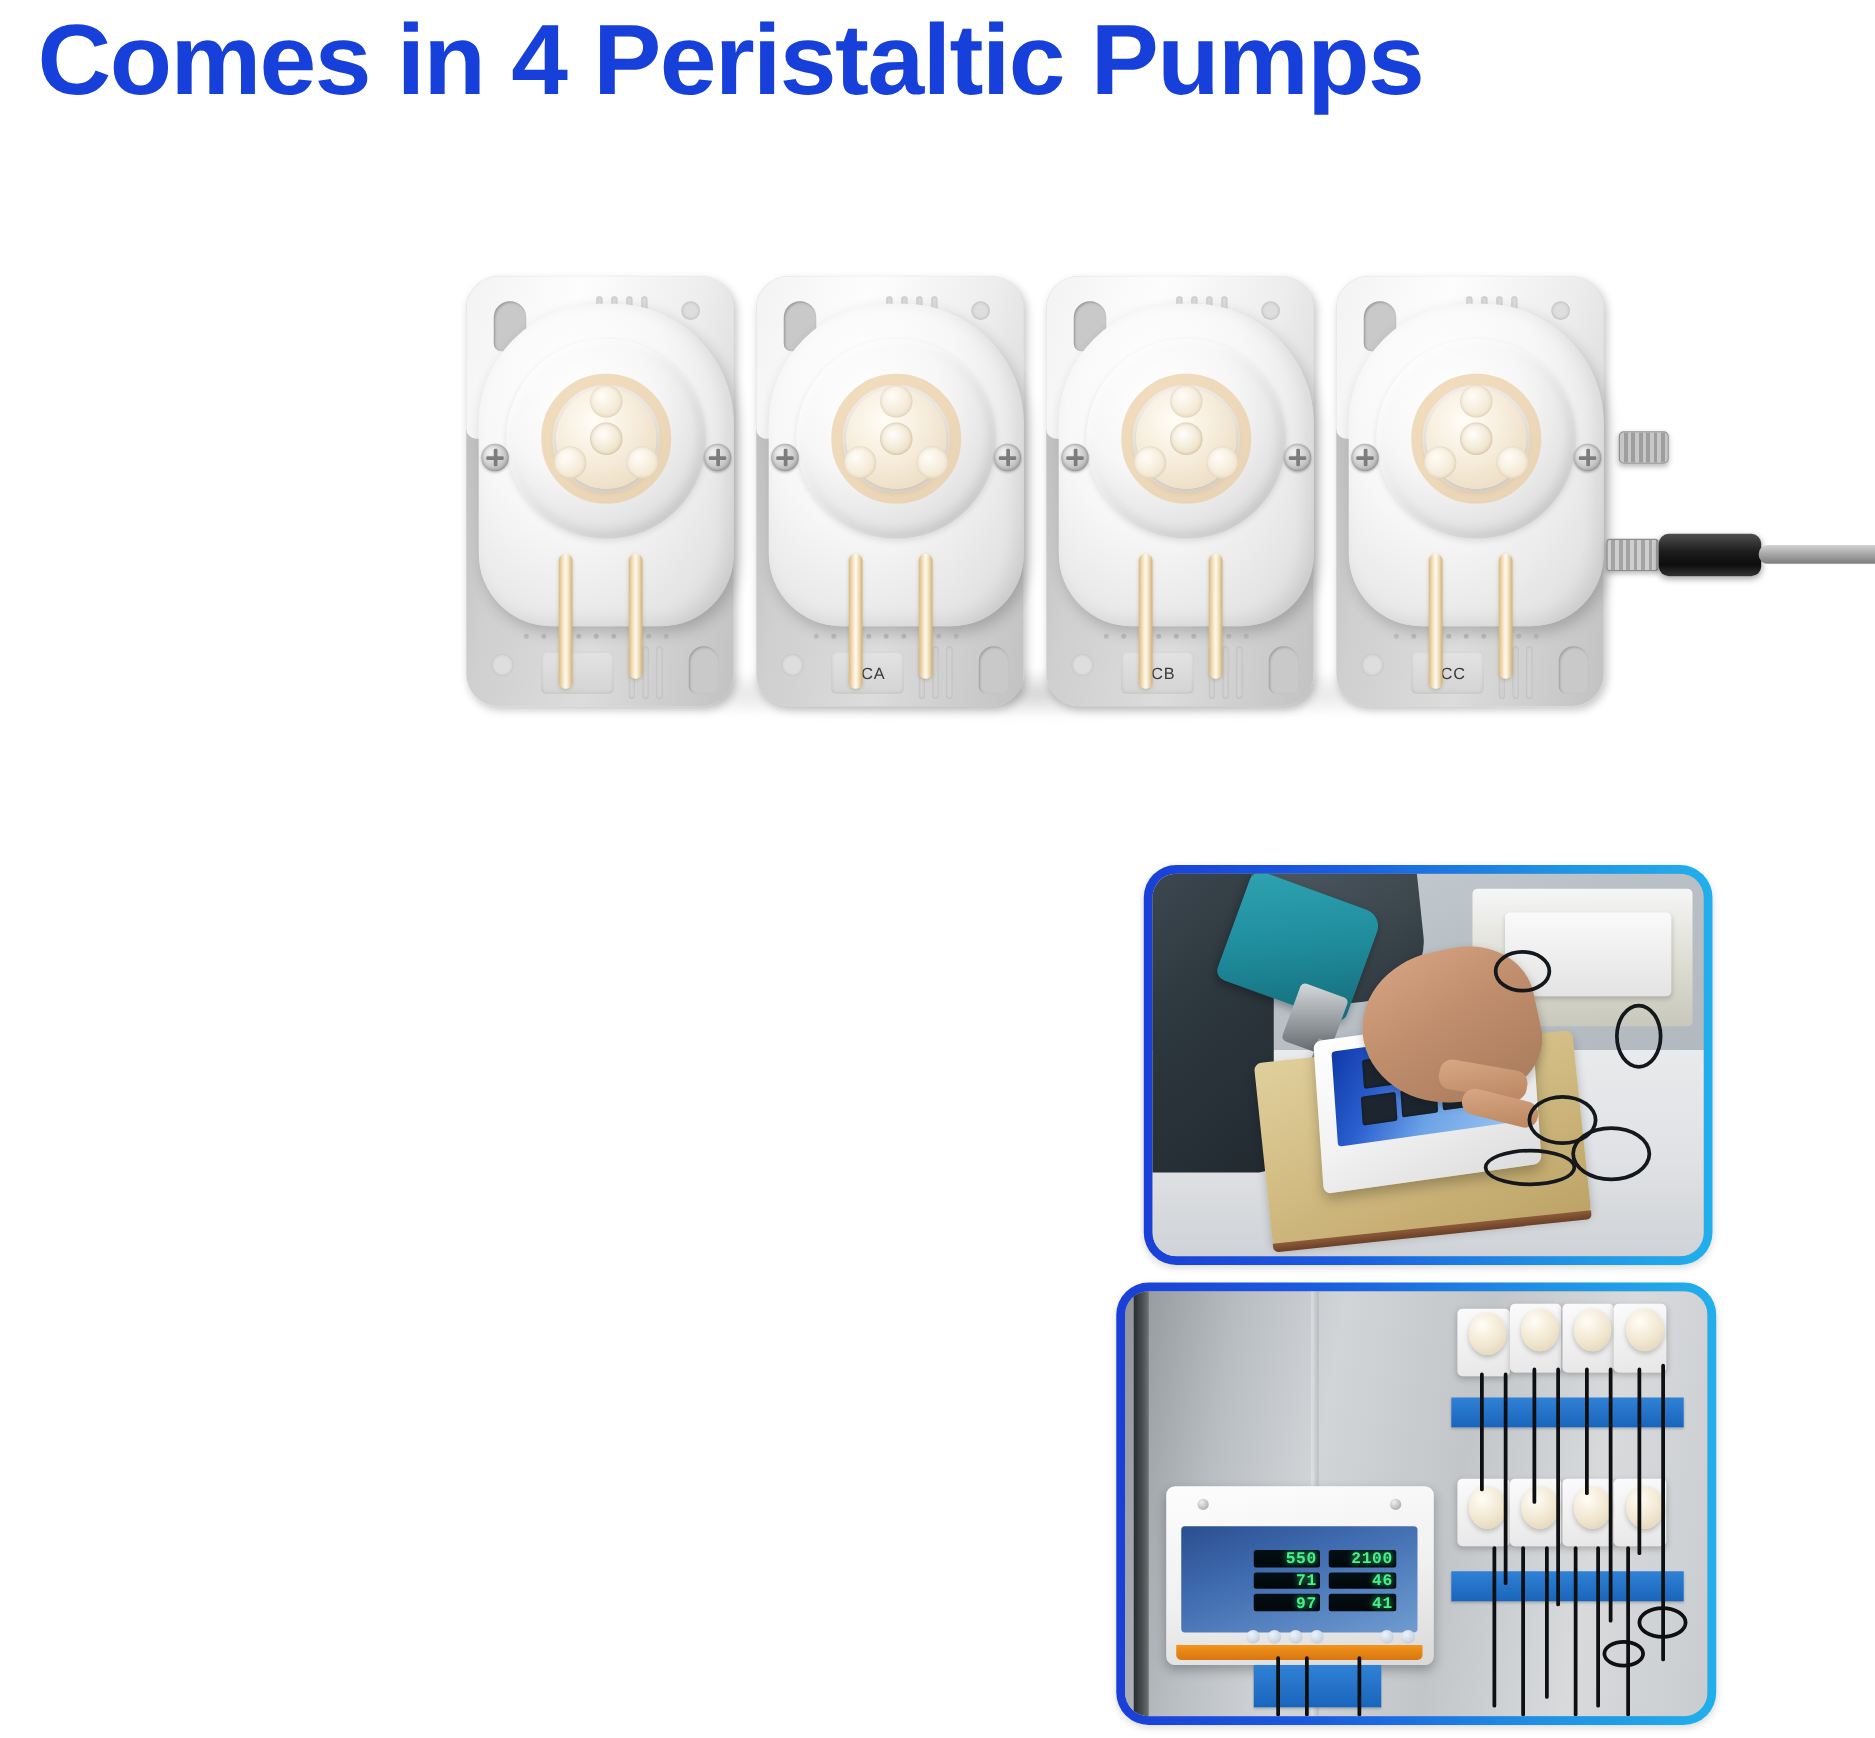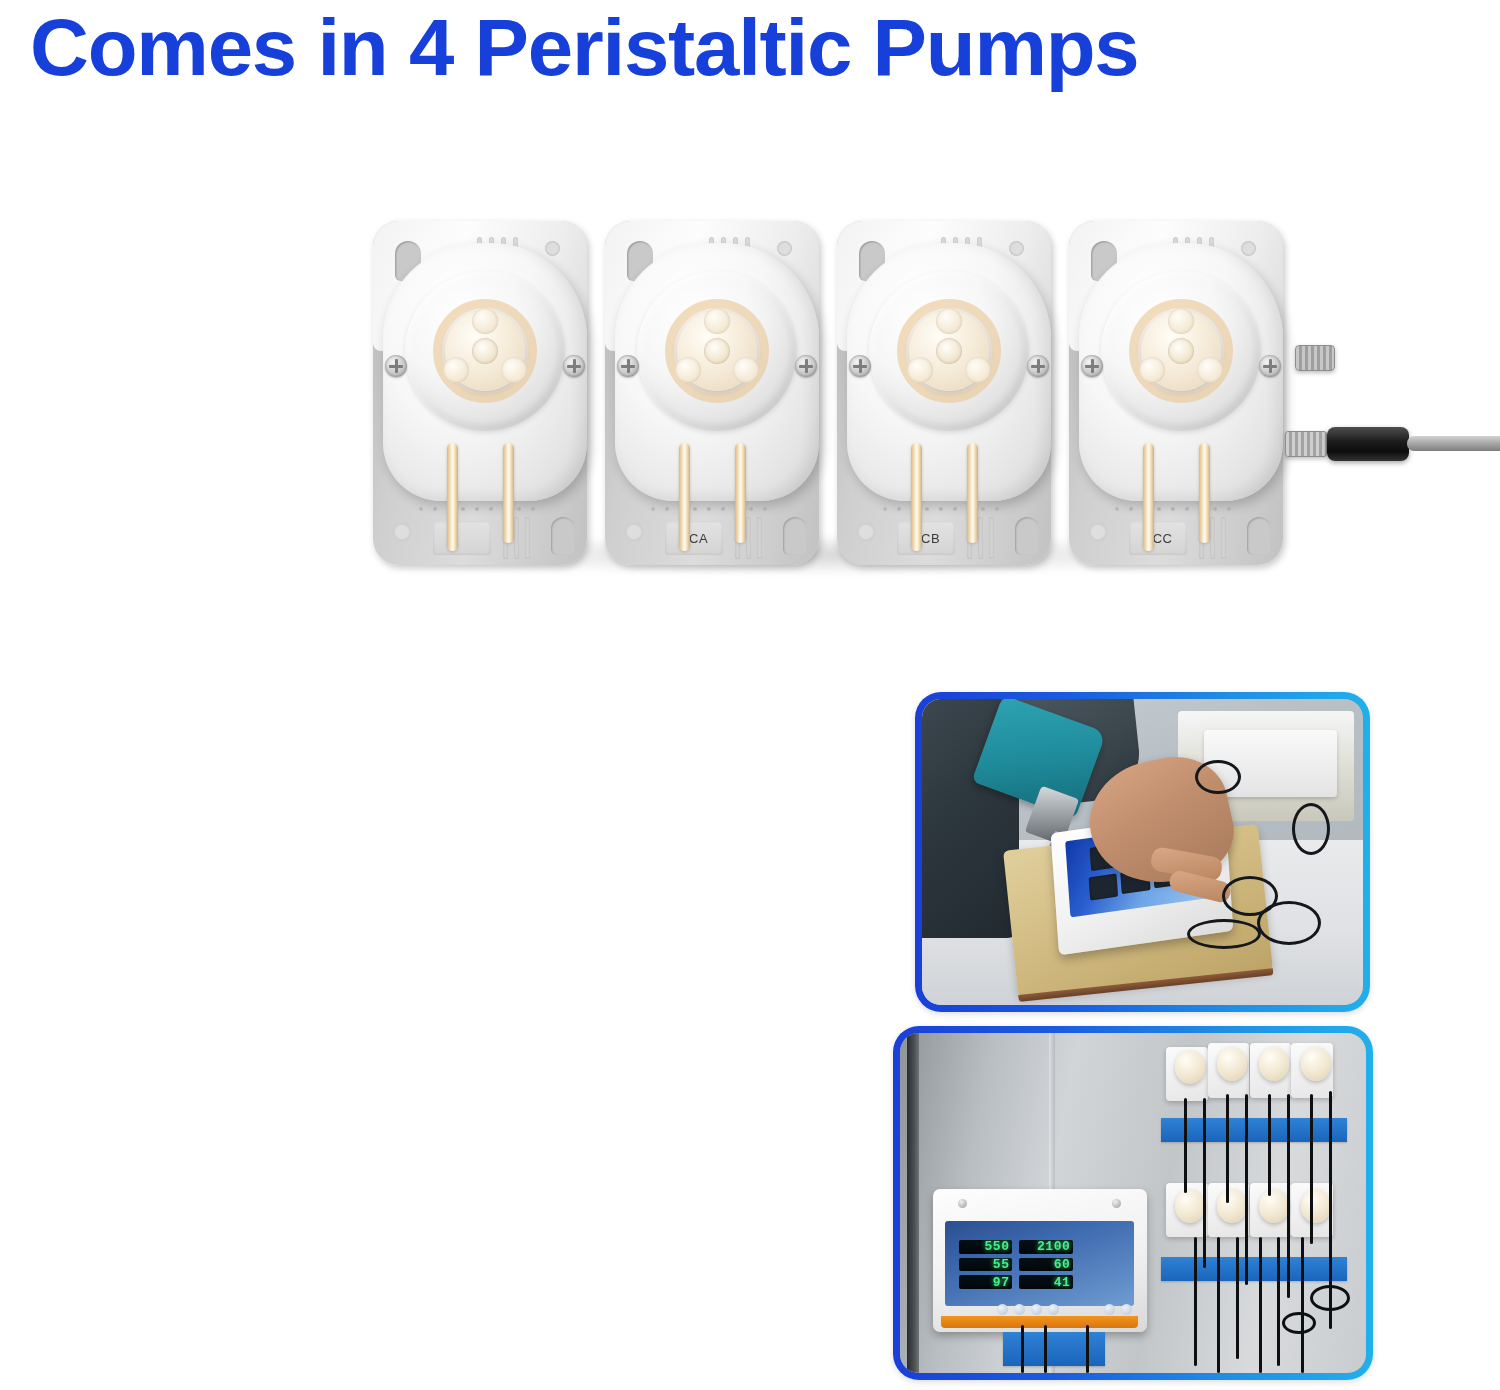--- a/index.html
+++ b/index.html
@@ -330,21 +330,21 @@
   .sc2-grid { position:absolute; left:7%; top:22%; width:62%; height:58%; }
   .sc2-cell {
     position:absolute; width:46%; height:28%;
     background: linear-gradient(180deg,#050f14,#01070a);
     border-radius:2px;
     display:flex; align-items:center; justify-content:flex-end;
     padding-right:3px;
     font-family:"Liberation Mono", monospace;
     font-size:13px; font-weight:bold; color:#48f08a;
     text-shadow: 0 0 5px rgba(72,240,138,.9);
-    letter-spacing:.5px; overflow:hidden;
+    letter-spacing:.5px; overflow:hidden;margin-left:44px;
   }
   .sc2-orange {
     position:absolute; left:4%; bottom:3%; width:92%; height:8%;
     background: linear-gradient(180deg,#f2951b,#d97610); border-radius:0 0 4px 4px;
   }
   .sc2-kbtn { position:absolute; width:11px; height:11px; border-radius:50%;
     background: radial-gradient(circle at 36% 32%, #eef3fa, #b6c3d4); bottom:12%; }
   .sc2-tape {
     position:absolute; background: linear-gradient(180deg,#2f82d6,#1a64bc);
     box-shadow: 0 1px 2px rgba(0,0,0,.20);
@@ -665,22 +665,22 @@
       <div class="sc2-loop" style="left:88%;top:74%;width:40px;height:26px"></div>
       <div class="sc2-loop" style="left:82%;top:82%;width:34px;height:22px"></div>
 
       <div class="sc2-ctrl">
         <div class="sc2-scr" style="left:12%"></div>
         <div class="sc2-scr" style="right:12%"></div>
         <div class="sc2-screen">
           <div class="sc2-grid">
             <div class="sc2-cell" style="left:0;top:0">550</div>
             <div class="sc2-cell" style="left:52%;top:0">2100</div>
-            <div class="sc2-cell" style="left:0;top:36%">55</div>
-            <div class="sc2-cell" style="left:52%;top:36%">60</div>
+            <div class="sc2-cell" style="left:0;top:36%">71</div>
+            <div class="sc2-cell" style="left:52%;top:36%">46</div>
             <div class="sc2-cell" style="left:0;top:72%">97</div>
             <div class="sc2-cell" style="left:52%;top:72%">41</div>
           </div>
         </div>
         <div class="sc2-kbtn" style="left:30%"></div>
         <div class="sc2-kbtn" style="left:38%"></div>
         <div class="sc2-kbtn" style="left:46%"></div>
         <div class="sc2-kbtn" style="left:54%"></div>
         <div class="sc2-kbtn" style="left:80%"></div>
         <div class="sc2-kbtn" style="left:88%"></div>

